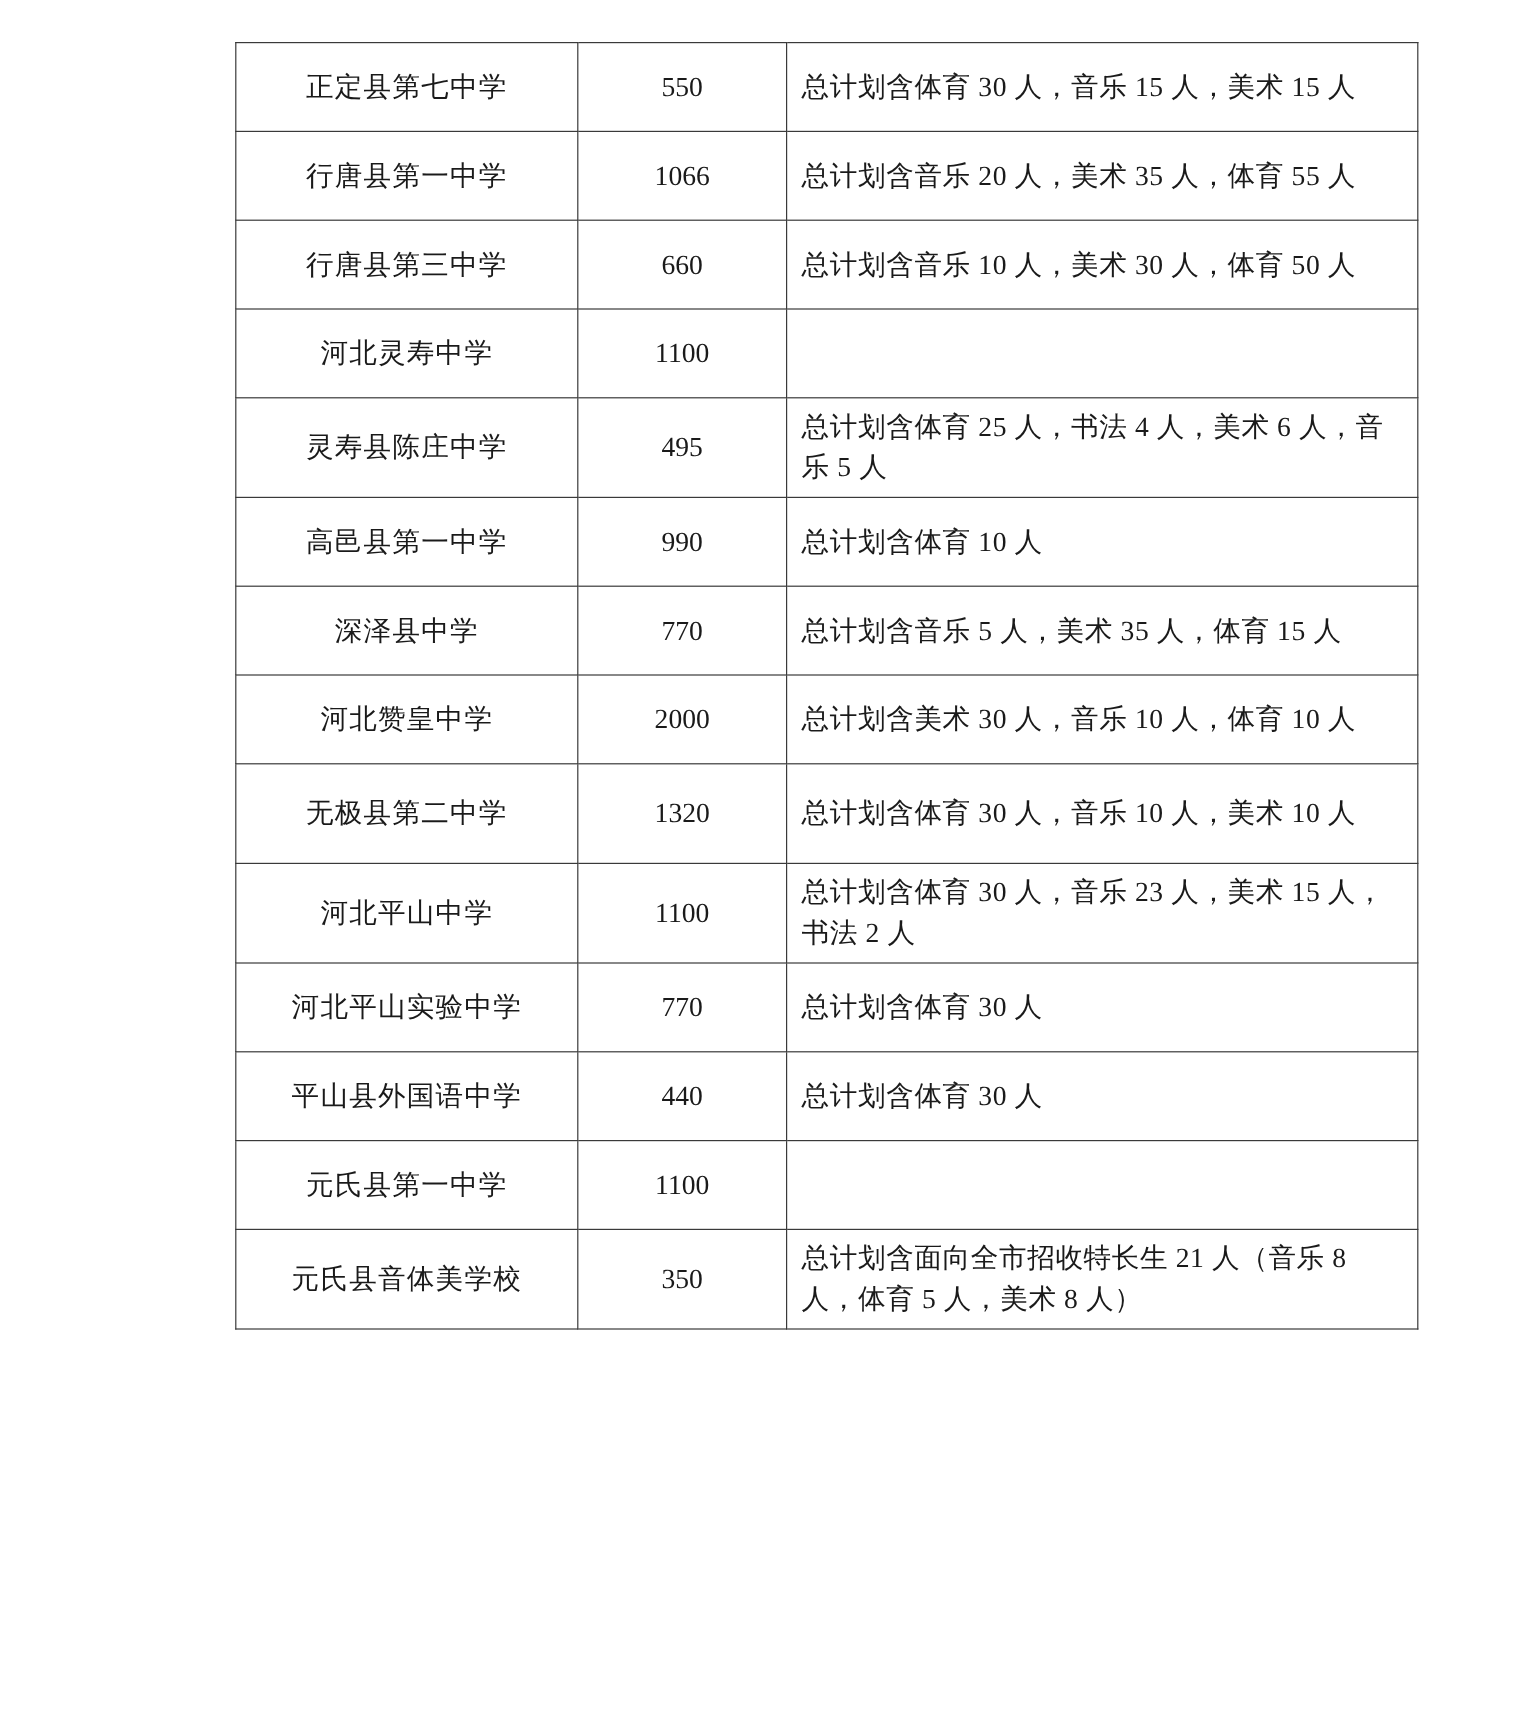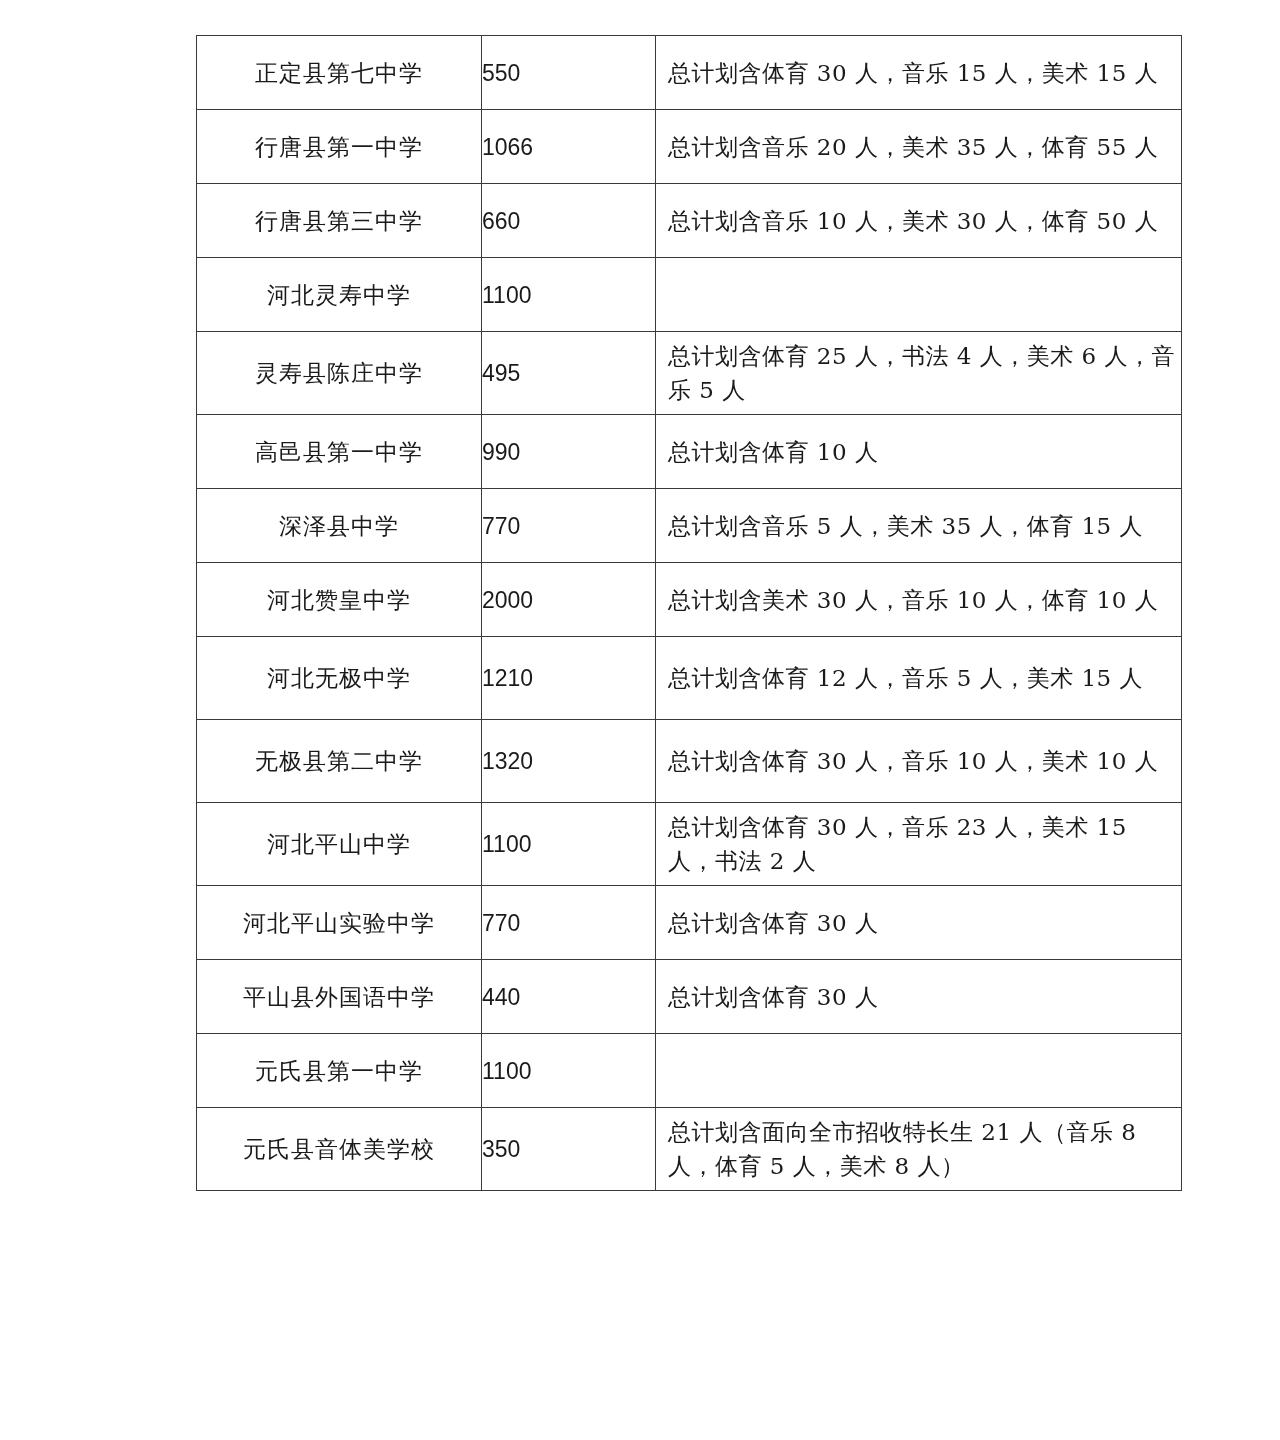--- a/index.html
+++ b/index.html
@@ -28,22 +28,22 @@
       border: 1.6px solid #3a3a3a;
       padding: 0;
       vertical-align: middle;
       font-size: 23px;
       line-height: 34px;
     }
     col.c-name { width: 285px; }
     col.c-num  { width: 174px; }
     col.c-note { width: 526px; }
     td.name { text-align: center; letter-spacing: 1px; }
-    td.num  { font-family: Liberation Sans, sans-serif; font-size: 24px; }
-    td.note { text-align: left; padding-left: 12px !important; padding-right: 6px !important; letter-spacing: 0.5px; }
+    td.num  { text-align: center; font-family: Liberation Serif, serif; font-size: 24px; }
+    td.note { text-align: left; padding-left: 12px !important; padding-right: 6px !important; letter-spacing: 0.5px; font-family: Liberation Serif, serif; }
     tr.h75 td { height: 73px; }
     tr.h84 td { height: 82px; }
   </style>
 </head>
 <body>
 
 <table class="plan">
   <colgroup>
     <col class="c-name">
       <col class="c-num">
@@ -84,25 +84,20 @@
       <td class="name">深泽县中学</td>
       <td class="num">770</td>
       <td class="note">总计划含音乐 5 人，美术 35 人，体育 15 人</td>
     </tr>
     <tr class="h75">
       <td class="name">河北赞皇中学</td>
       <td class="num">2000</td>
       <td class="note">总计划含美术 30 人，音乐 10 人，体育 10 人</td>
     </tr>
     <tr class="h84">
-      <td class="name">河北无极中学</td>
-      <td class="num">1210</td>
-      <td class="note">总计划含体育 12 人，音乐 5 人，美术 15 人</td>
-    </tr>
-    <tr class="h84">
       <td class="name">无极县第二中学</td>
       <td class="num">1320</td>
       <td class="note">总计划含体育 30 人，音乐 10 人，美术 10 人</td>
     </tr>
     <tr class="h84">
       <td class="name">河北平山中学</td>
       <td class="num">1100</td>
       <td class="note">总计划含体育 30 人，音乐 23 人，美术 15 人，书法 2 人</td>
     </tr>
     <tr class="h75">

